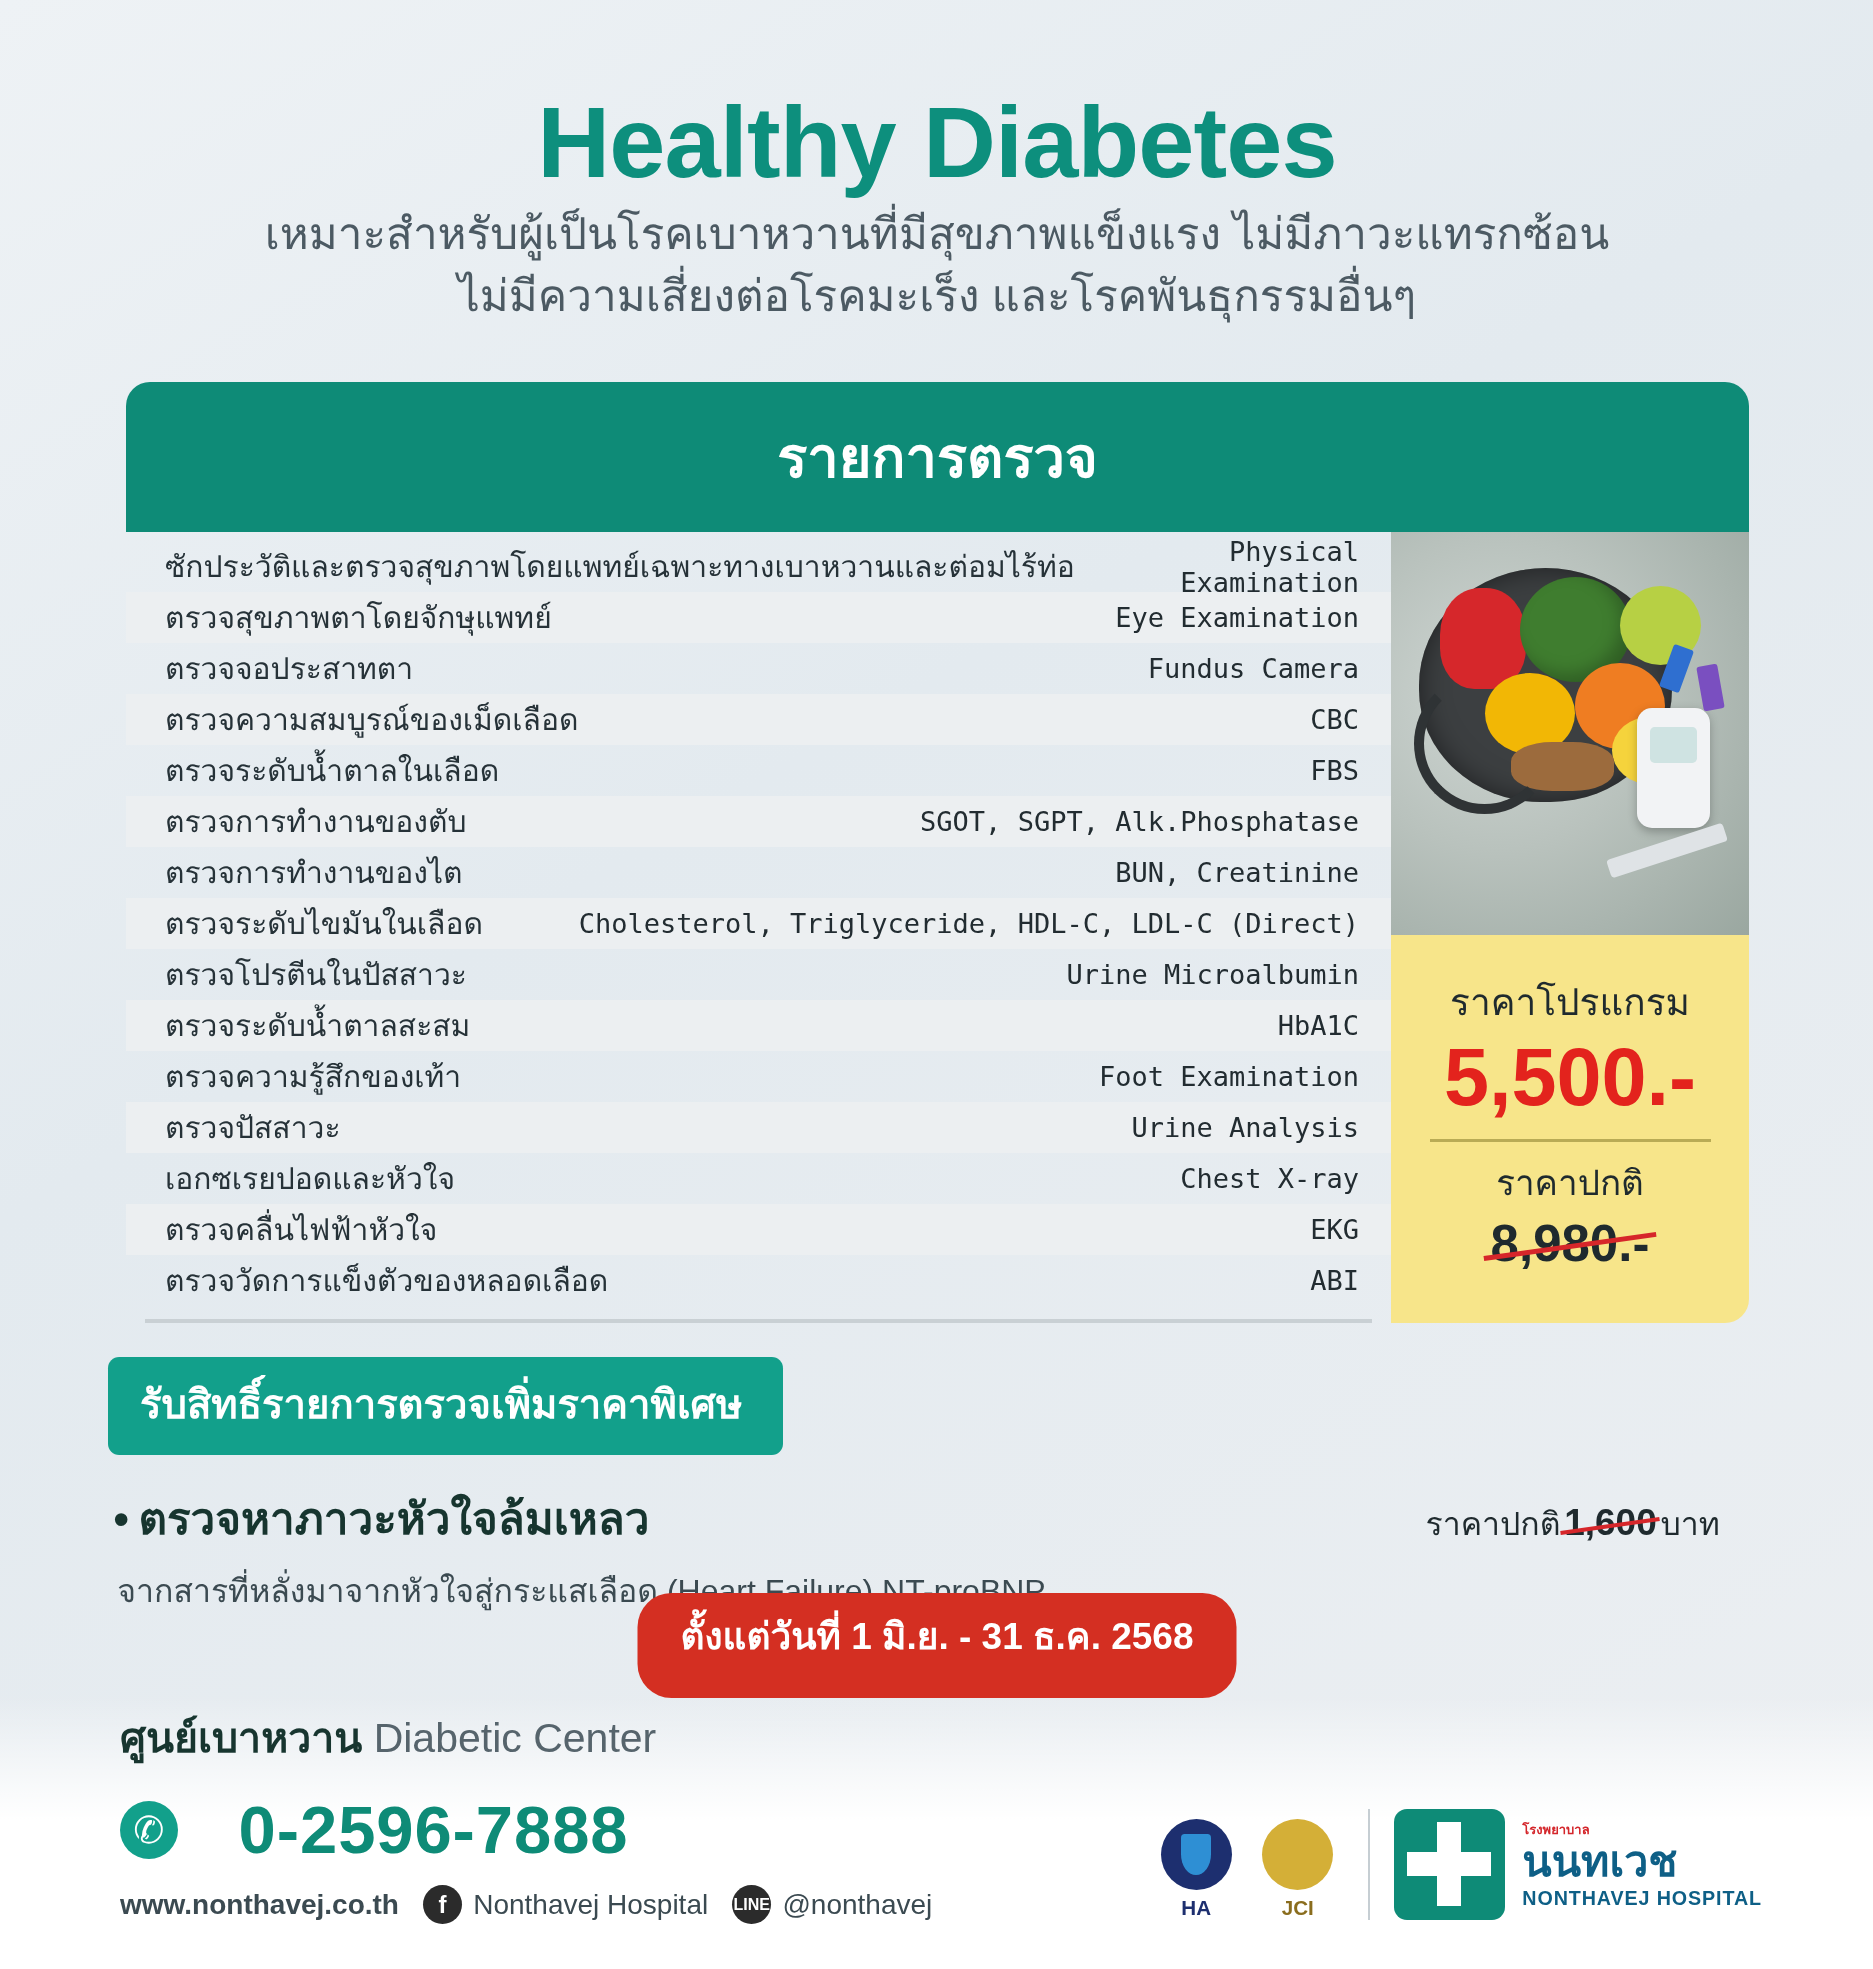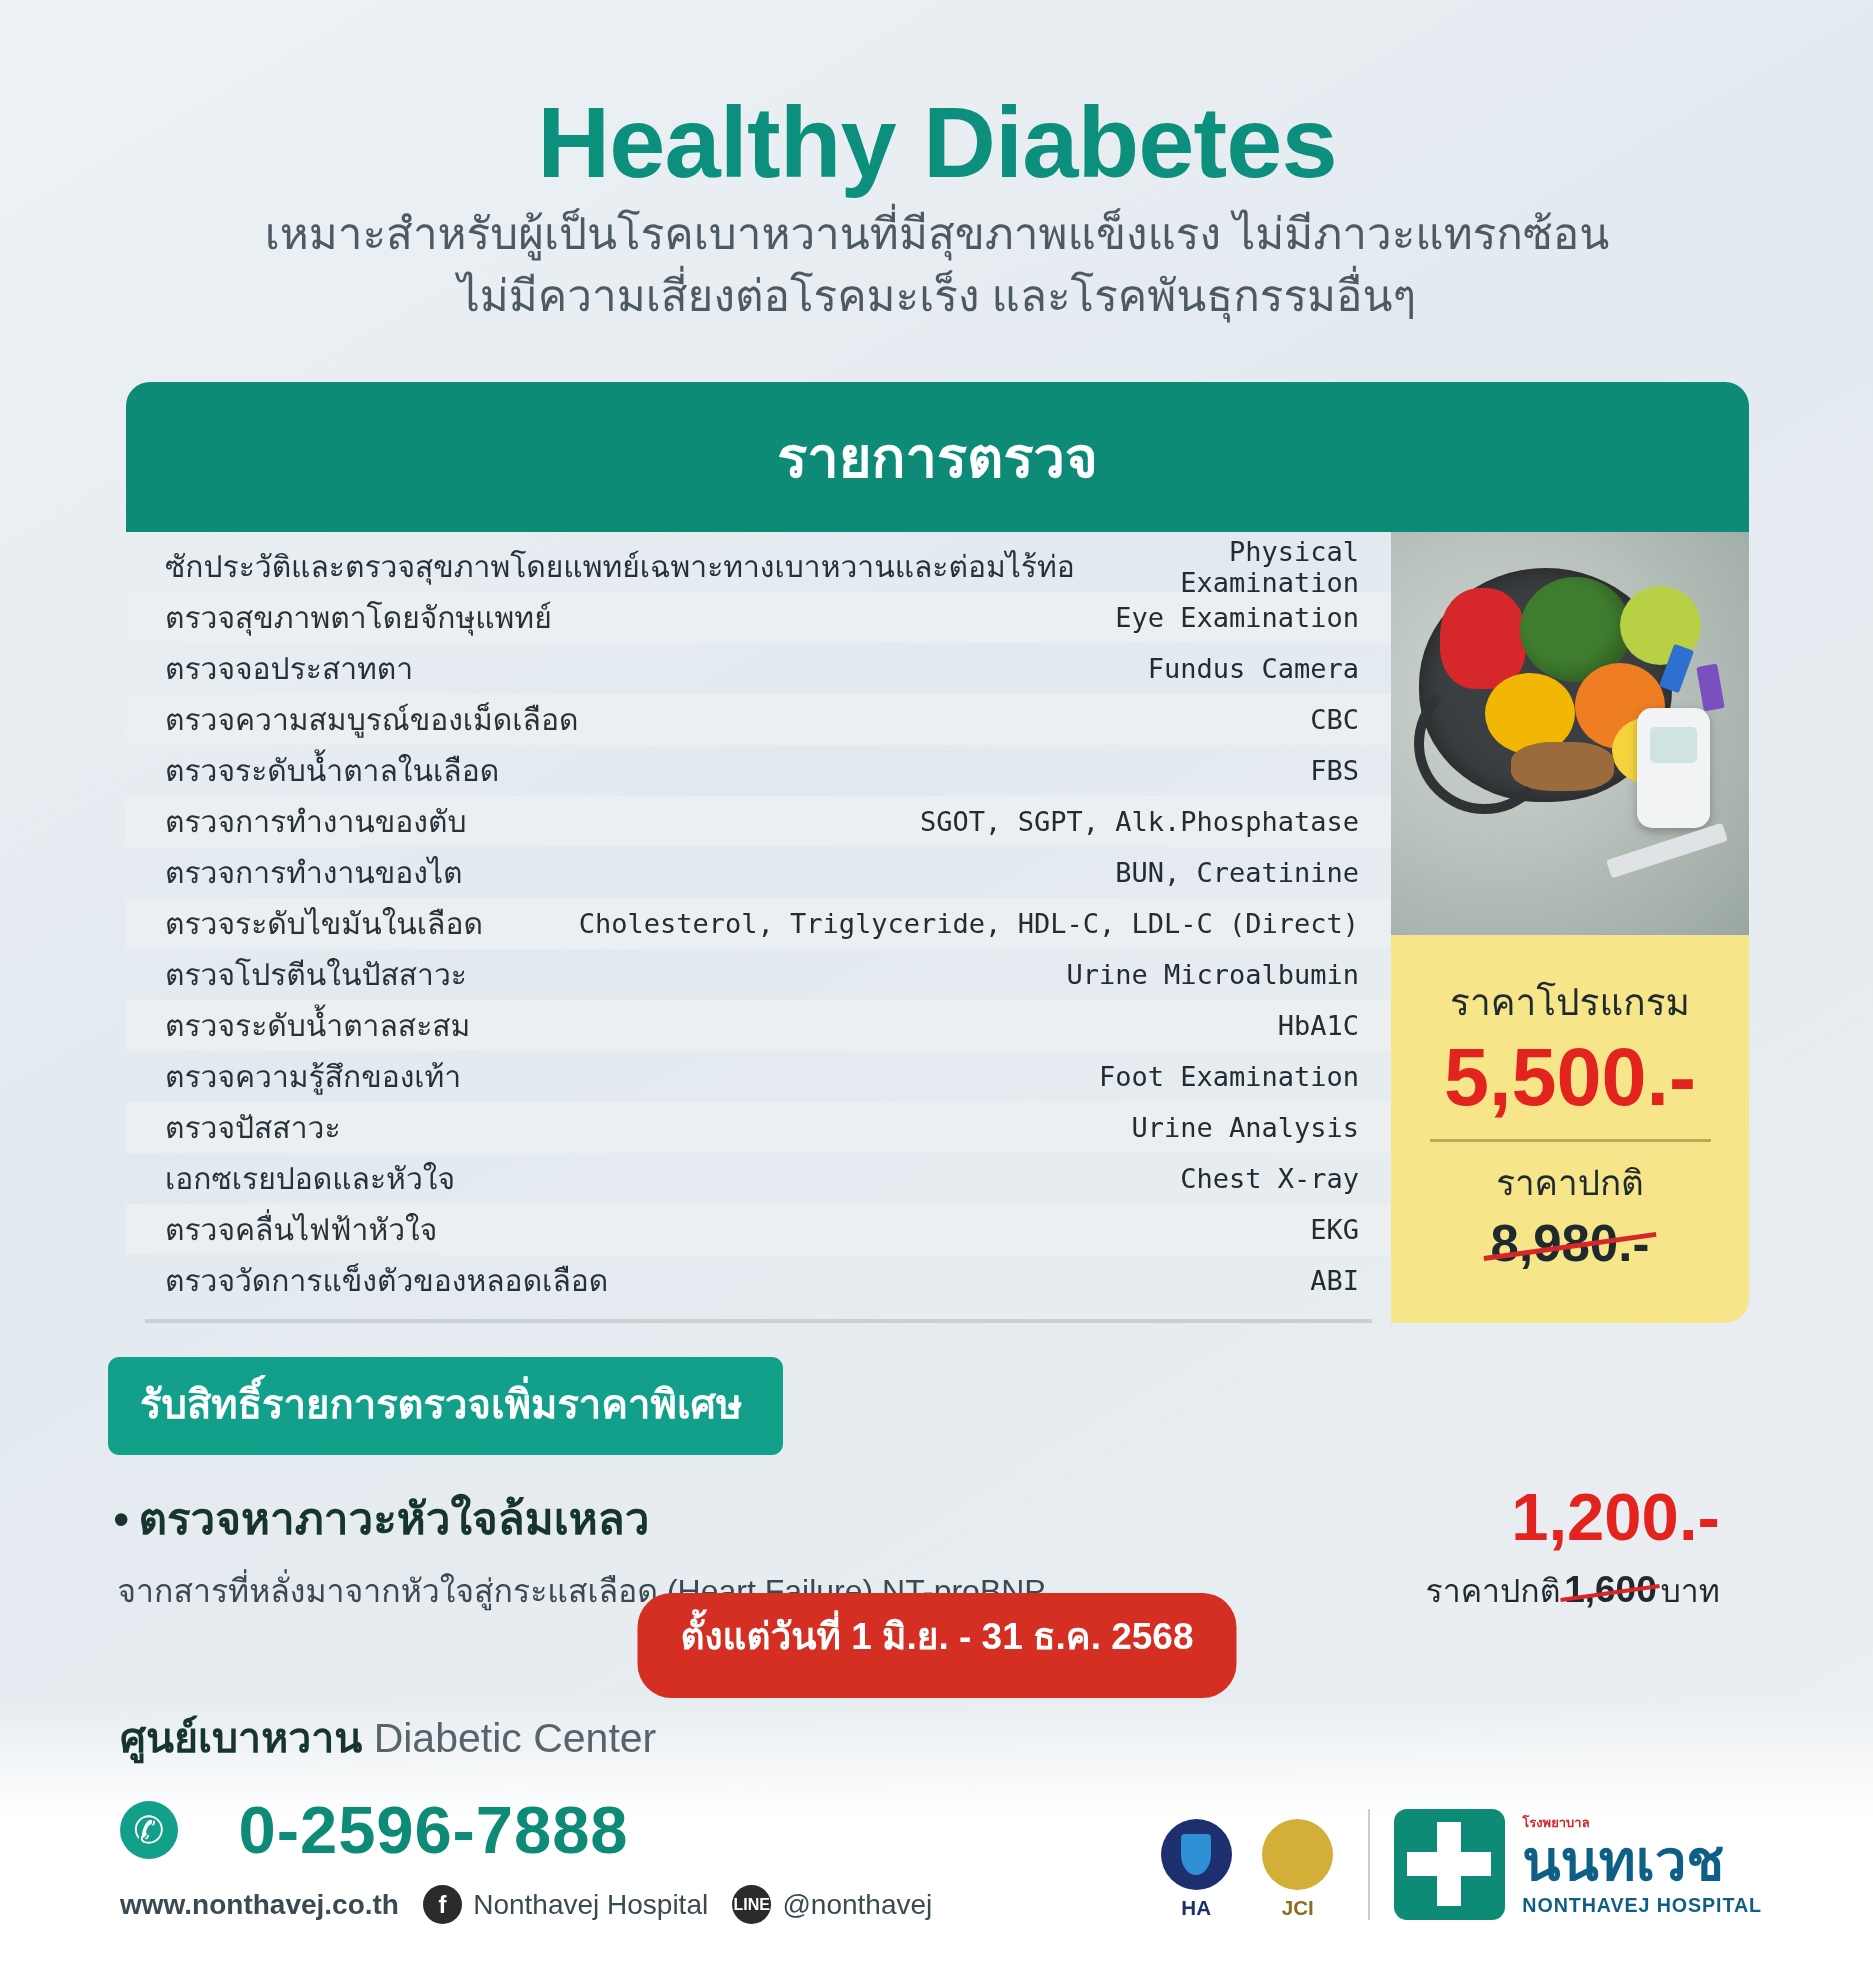--- a/index.html
+++ b/index.html
@@ -402,21 +402,21 @@
     margin-right: 17px;
   }
   .cross-box:before, .cross-box:after {
     content: "";
     position: absolute;
     background: #fff;
   }
   .cross-box:before { left: 43px; top: 13px; width: 24px; height: 84px; }
   .cross-box:after { left: 13px; top: 43px; width: 84px; height: 24px; }
   .hosp-text .th-name {
-    font-size: 56px;
+    font-size: 43px;
     font-weight: bold;
     color: #0e5f86;
     line-height: 1;
   }
   .hosp-text .en-name {
     font-size: 19.7px;
     font-weight: bold;
     color: #0e5f86;
     letter-spacing: 0.9px;
     margin-top: 4.7px;
@@ -540,21 +540,20 @@
 <div class="addon">
   <div class="addon-banner">รับสิทธิ์รายการตรวจเพิ่มราคาพิเศษ</div>
   <div class="addon-row">
     <div class="addon-left">
       <div class="addon-title">
         <span class="bullet">•</span><span>ตรวจหาภาวะหัวใจล้มเหลว</span>
       </div>
       <div class="addon-desc">จากสารที่หลั่งมาจากหัวใจสู่กระแสเลือด  (Heart  Failure) NT-proBNP</div>
     </div>
     <div class="addon-right">
-      <div class="addon-price">1,200.-</div>
       <div class="addon-normal">
         <span>ราคาปกติ</span><span class="old"><span>1,600</span><span class="strike"></span></span><span>บาท</span>
       </div>
     </div>
   </div>
 </div>
 
 <div class="date-pill">ตั้งแต่วันที่ 1  มิ.ย. - 31 ธ.ค. 2568</div>
 
 <div class="footer-bg"></div>

